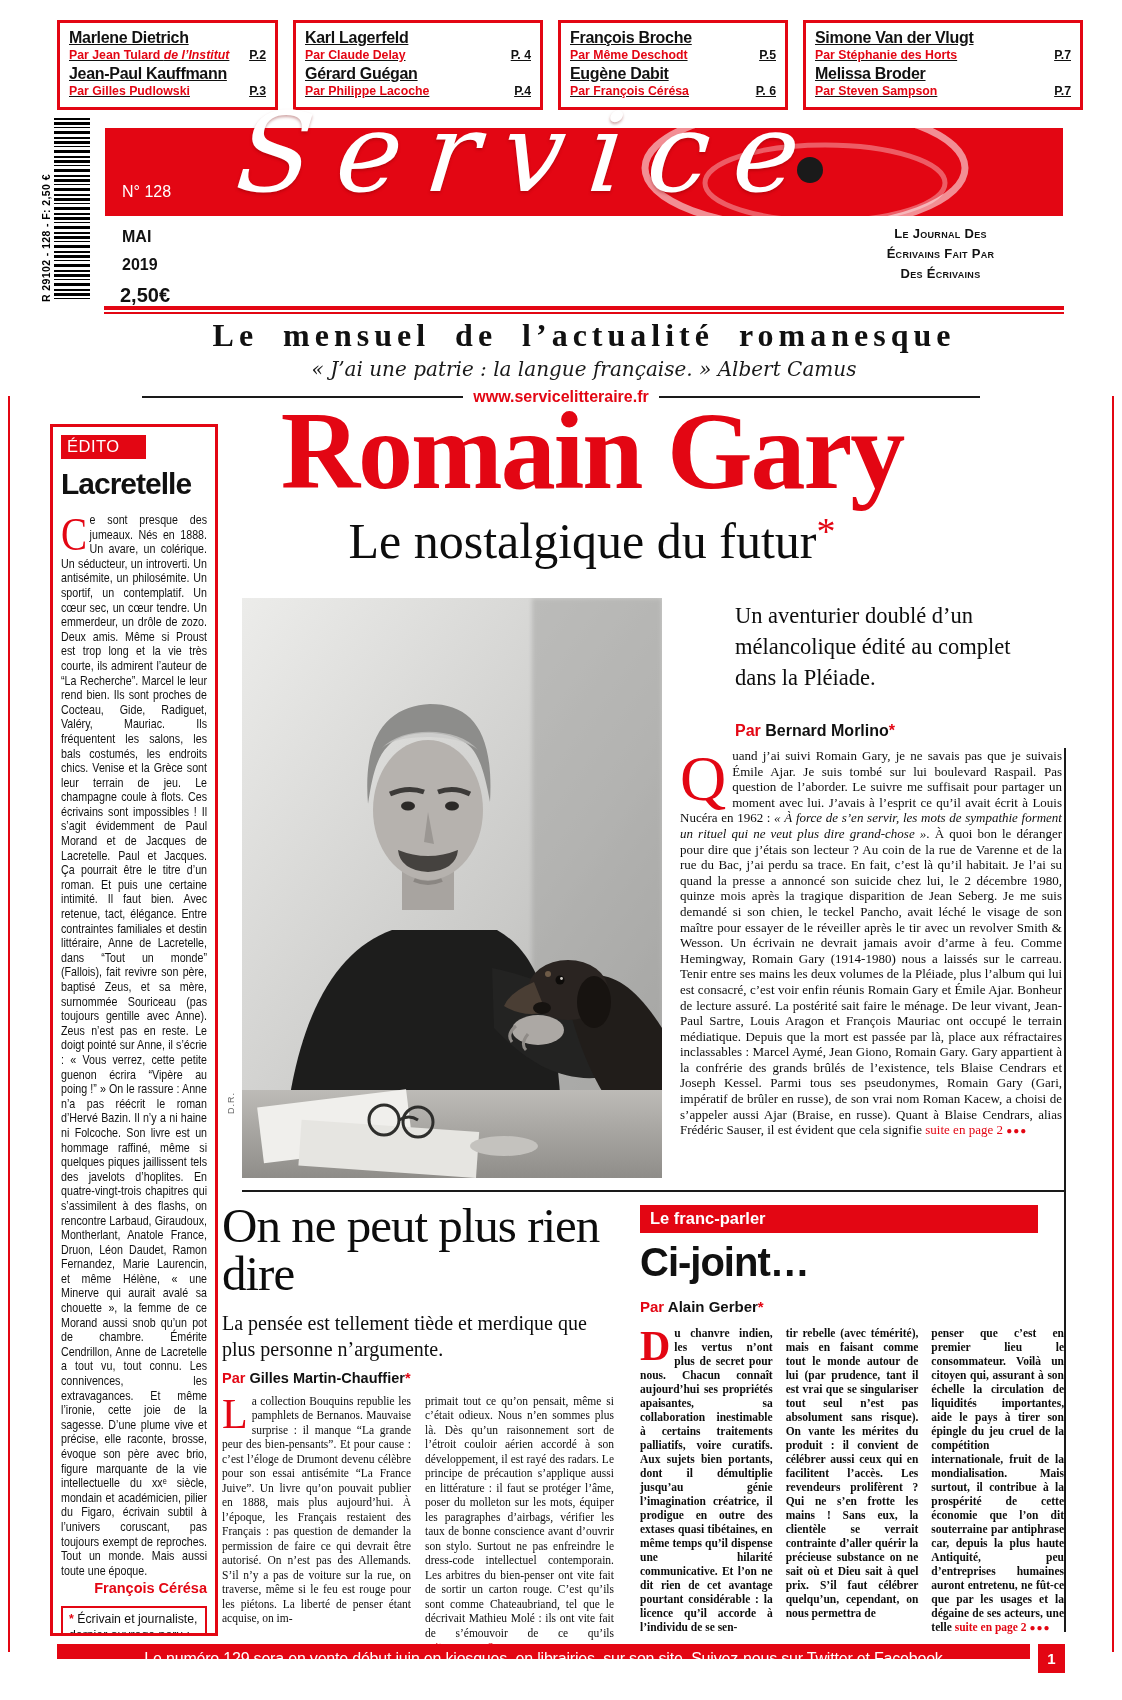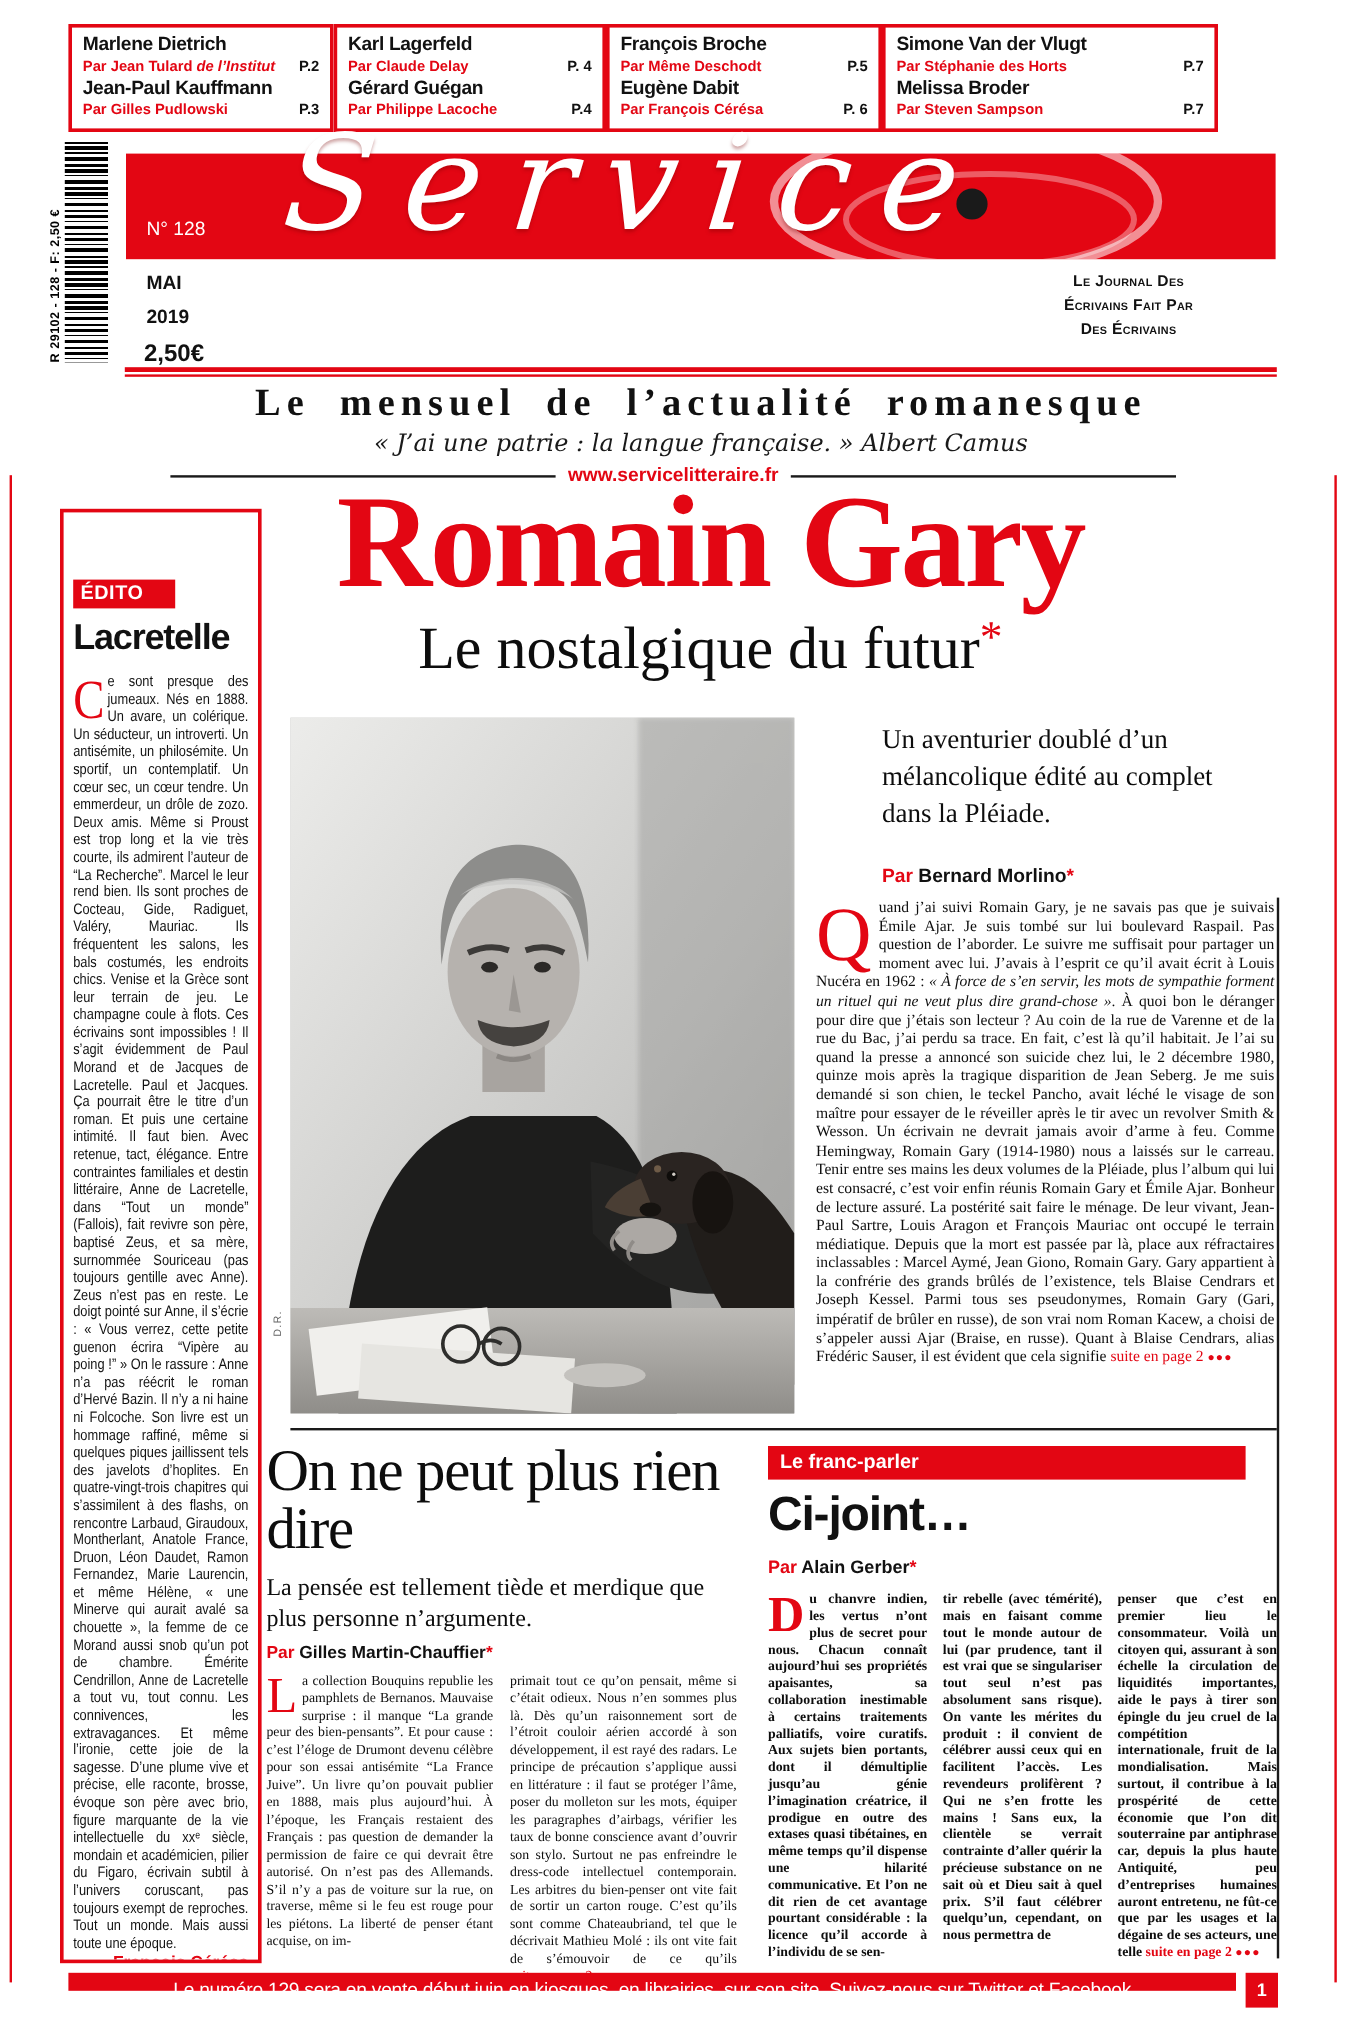--- a/index.html
+++ b/index.html
@@ -1,23 +1,23 @@
 <!DOCTYPE html>
 <html lang="fr"><head>
 <meta charset="utf-8">
 <style>
   :root{ --red:#e30613; --ink:#111; }
   html,body{margin:0;padding:0;background:#888;}
   #page{position:relative;width:1122px;height:1700px;margin:0 auto;background:#fff;
         font-family:"Liberation Sans",sans-serif;color:var(--ink);overflow:hidden;}
 
   
-  .idx{position:absolute;top:20px;left:57px;display:flex;}
+  .idx{position:absolute;top:20px;left:57px;display:flex;gap:15px;text-decoration:underline;}
   .idx-box{border:3px solid var(--red);padding:5px 9px 7px;box-sizing:border-box;background:#fff;}
-  .idx-box.b0{width:221px}.idx-box.b1{width:227px}.idx-box.b2{width:230px}.idx-box.b3{width:280px}
+  .idx-box.b0{width:221px}.idx-box.b1{width:250px}.idx-box.b2{width:230px}.idx-box.b3{width:280px}
   .idx-name{font-weight:bold;font-size:16px;line-height:1.25;letter-spacing:-0.3px;white-space:nowrap;}
   .idx-line{display:flex;font-size:12.3px;font-weight:bold;line-height:1.3;white-space:nowrap;}
   .idx-by{color:var(--red);}
   .idx-by .it{font-style:italic;}
   .idx-pg{margin-left:auto;color:var(--ink);padding-left:6px;}
 
   
   .barcode{position:absolute;left:40px;top:118px;height:184px;display:flex;align-items:stretch;}
   .bc-label{writing-mode:vertical-rl;transform:rotate(180deg);font-size:10.5px;font-weight:bold;
             letter-spacing:0.4px;color:#000;padding-left:2px;}
@@ -48,22 +48,22 @@
   .site-row{position:absolute;left:142px;top:388px;width:838px;display:flex;align-items:center;gap:10px;}
   .site-row .rule{flex:1;height:2px;background:#1a1a1a;}
   .site{color:var(--red);font-weight:bold;font-size:16px;}
 
   .edge{position:absolute;top:396px;width:2px;height:1256px;background:var(--red);}
   .edge.l{left:8px}.edge.r{left:1112px}
 
   
   .edito{position:absolute;left:50px;top:424px;width:168px;height:1212px;border:3px solid var(--red);
          padding:8px 8px;box-sizing:border-box;overflow:hidden;background:#fff;}
-  .edito-kicker{display:inline-block;background:var(--red);color:#fff;font-weight:bold;font-size:16.5px;
-                padding:2px 26px 3px 6px;letter-spacing:0.5px;margin-top:48px;}
+  .edito-kicker{display:inline-block;background:var(--red);color:#fff;font-weight:normal;font-size:16.5px;
+                padding:2px 26px 3px 6px;letter-spacing:0.5px;}
   .edito-title{font-weight:bold;font-size:30px;letter-spacing:-1px;margin:8px 0 12px;}
   .edito-body{width:172px;transform:scaleX(0.849);transform-origin:0 0;font-size:12.6px;
               line-height:1.16;text-align:justify;hyphens:auto;}
   .edito-body .dropcap{float:left;color:var(--red);font-family:"Liberation Serif",serif;
               font-size:46px;line-height:0.82;padding:3px 3px 0 0;}
   .edito-sig{color:var(--red);font-weight:bold;font-size:14.5px;text-align:right;margin-top:2px;
              width:146px;}
   .edito-note{margin-top:10px;border:2px solid var(--red);padding:4px 6px;font-size:12.3px;
               line-height:1.3;width:146px;box-sizing:border-box;}
   .edito-note .star{color:var(--red);font-weight:bold;}

